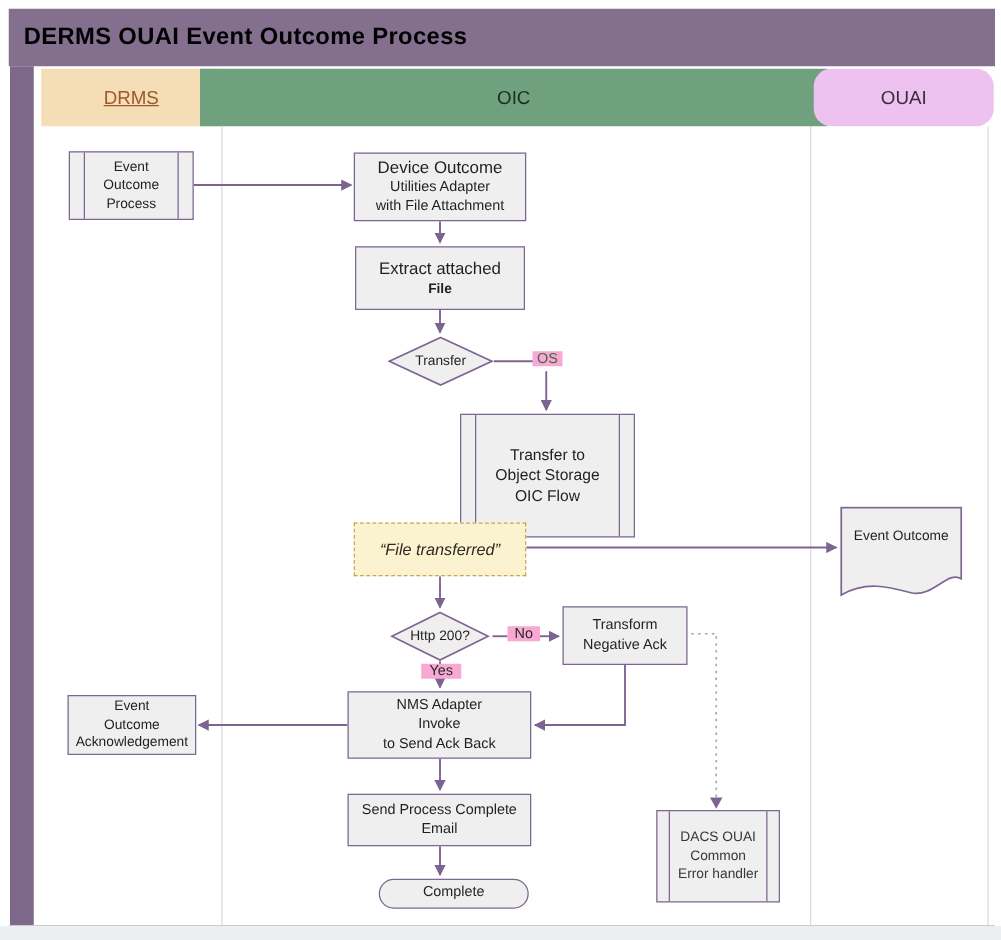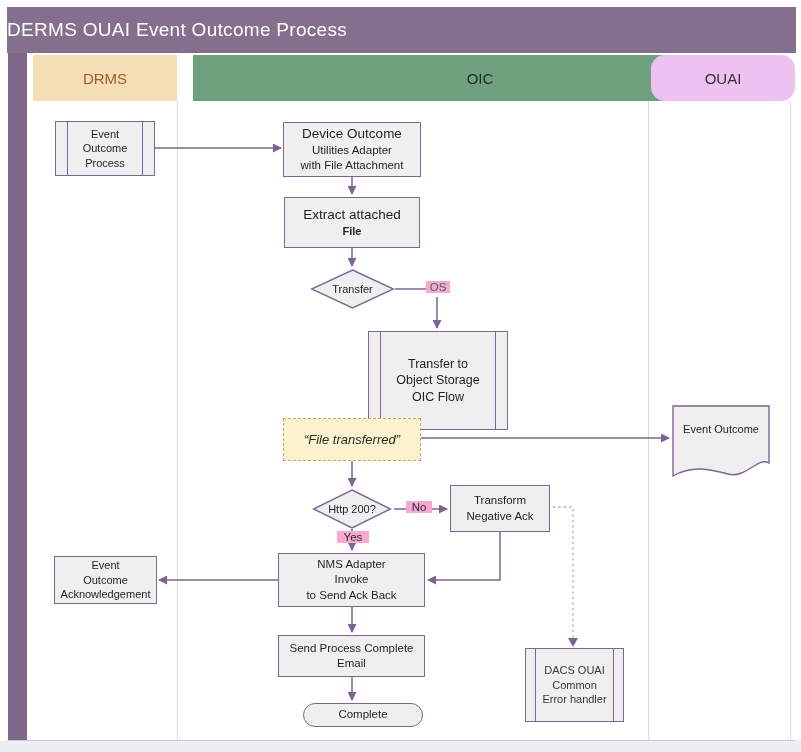--- a/index.html
+++ b/index.html
@@ -1,25 +1,25 @@
 <!DOCTYPE html>
 <html><head>
 <meta charset="utf-8">
 <style>
   html,body{margin:0;padding:0;background:#ffffff;}
   .page{position:relative;width:801px;height:752px;background:#ffffff;overflow:hidden;
         font-family:"Liberation Sans", sans-serif;color:#1f1f1f;}
   .titlebar{position:absolute;left:7px;top:7px;width:789px;height:46px;background:#856f8e;
-            color:#ffffff;font-size:19px;font-weight:400;letter-spacing:.3px;
-            display:flex;align-items:center;box-sizing:border-box;}
+            color:#000000;font-size:19px;font-weight:700;letter-spacing:.3px;
+            display:flex;align-items:center;padding-left:12px;box-sizing:border-box;}
   .leftbar{position:absolute;left:8px;top:53px;width:19px;height:687px;background:#7e6889;}
   .hdr{position:absolute;top:55px;height:46px;display:flex;align-items:center;justify-content:center;
        font-size:15px;font-weight:500;}
-  .hdr-drms{left:33px;width:144px;background:#f5ddb5;color:#9c5a2e;}
-  .hdr-oic{left:193px;width:502px;background:#6fa17e;color:#1d2b21;padding-left:36px;}
+  .hdr-drms{left:33px;width:144px;background:#f5ddb5;color:#9c5a2e;text-decoration:underline;}
+  .hdr-oic{left:160px;width:502px;background:#6fa17e;color:#1d2b21;}
   .hdr-ouai{left:651px;width:144px;background:#eec2f0;color:#362b3b;border-radius:14px;}
   .vline{position:absolute;top:101px;height:639px;width:1px;background:#dcdce0;}
   .bottomline{position:absolute;left:7px;top:740px;width:789px;height:1px;background:#c9cbd1;}
   .bottomstrip{position:absolute;left:0;top:741px;width:801px;height:11px;background:#eceef2;}
   svg.connectors{position:absolute;left:0;top:0;z-index:2;}
   .node{position:absolute;background:#efeff0;border:1.4px solid #7e6694;box-sizing:border-box;
         display:flex;flex-direction:column;align-items:center;justify-content:center;
         text-align:center;font-size:11.5px;line-height:1.32;z-index:3;}
   .node span{display:block;white-space:nowrap;}
   .node .lg{font-size:13.5px;}

